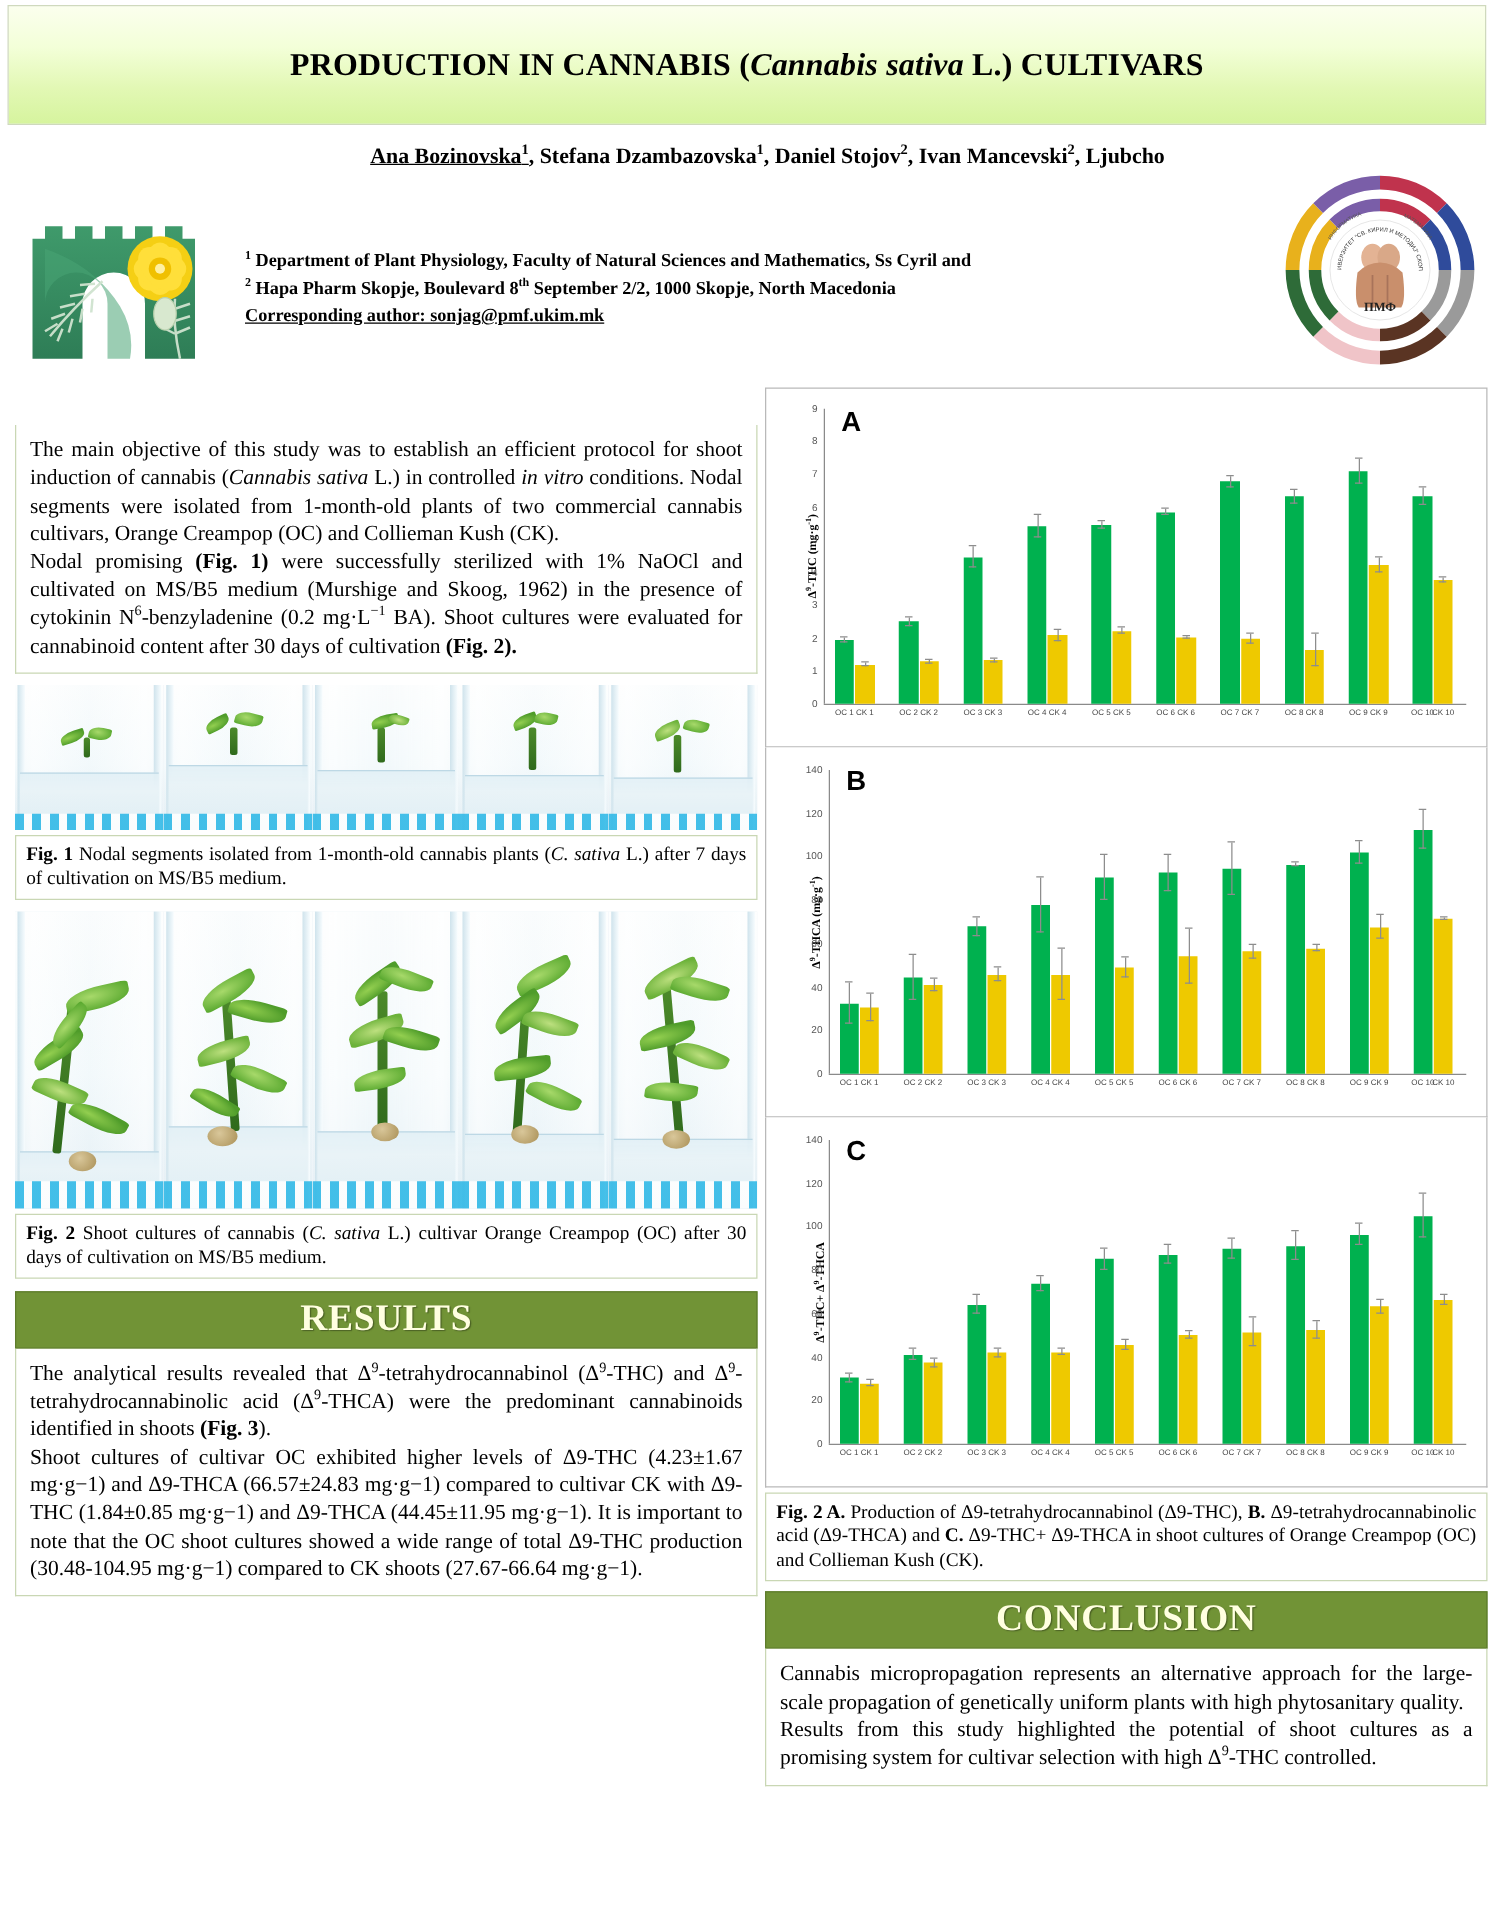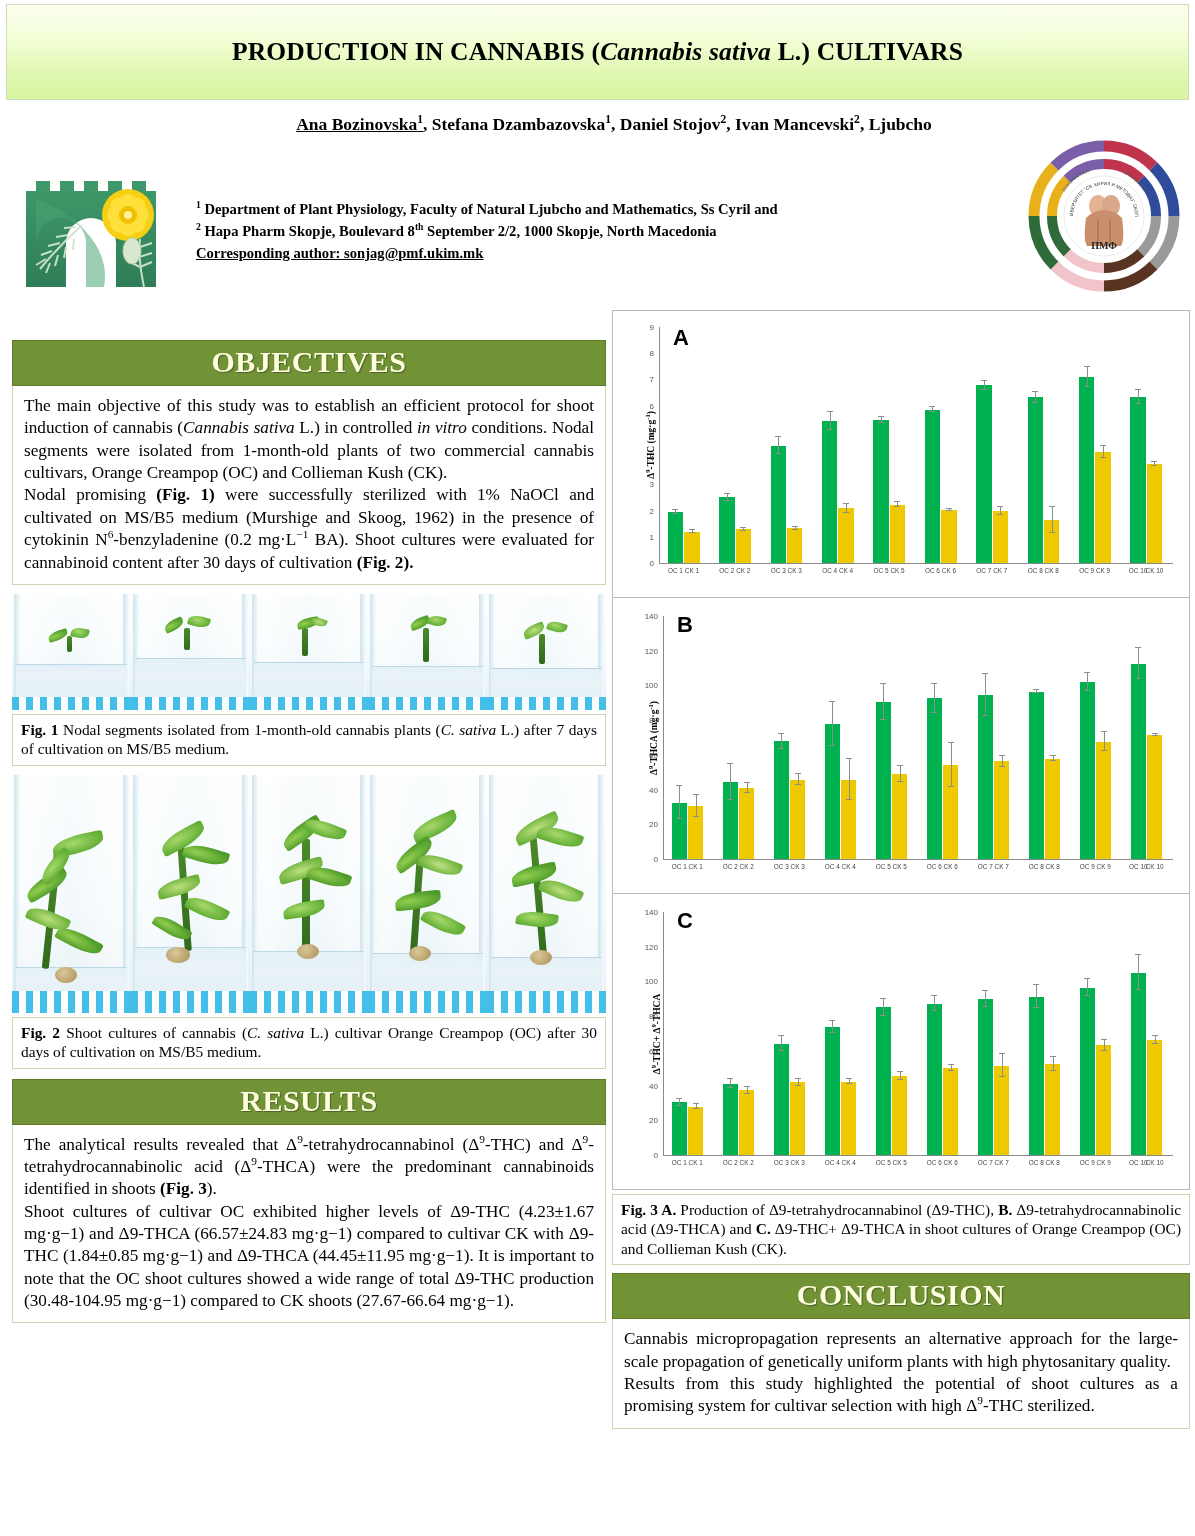--- a/index.html
+++ b/index.html
@@ -189,21 +189,21 @@
   </svg>
 </div>
 
 <div class="authors-block">
   <div class="authors-line">
     <span class="u">Ana Bozinovska<sup>1</sup></span><span>, Stefana Dzambazovska<sup>1</sup></span><span>, Daniel Stojov<sup>2</sup></span><span>, Ivan Mancevski<sup>2</sup></span><span>, Ljubcho</span>
   </div>
 </div>
 
 <div class="affil-block">
-  <div class="affil-line"><sup>1</sup><span> Department of Plant Physiology, Faculty of Natural Ljubcho and Mathematics, Ss Cyril and</span></div>
+  <div class="affil-line"><sup>1</sup><span> Department of Plant Physiology, Faculty of Natural Sciences and Mathematics, Ss Cyril and</span></div>
   <div class="affil-line"><sup>2</sup><span> Hapa Pharm Skopje, Boulevard 8</span><sup>th</sup><span> September 2/2, 1000 Skopje, North Macedonia</span></div>
   <div class="corr">Corresponding author: sonjag@pmf.ukim.mk</div>
 </div>
 
 <div class="logo-right">
   <svg viewBox="0 0 152 152" width="152" height="152" aria-hidden="true">
     <g transform="translate(76,76)">
 
       <g fill="none" stroke-width="11">
         <path d="M0,-70 A70,70 0 0 1 49.5,-49.5" stroke="#c0334d"></path>
@@ -246,21 +246,20 @@
         <text><textPath href="#arcOut1" startOffset="50%" text-anchor="middle">ИНФОРМАТИКА</textPath></text>
         <path id="arcOut2" d="M 6 -46 A 46 46 0 0 1 45 -12" fill="none"></path>
         <text><textPath href="#arcOut2" startOffset="50%" text-anchor="middle">МАТЕМАТИКА</textPath></text>
       </g>
     </g>
   </svg>
 </div>
 
 <div class="col-left">
 
-  <div class="sec-head">OBJECTIVES</div>
   <div class="sec-body">
     <p><span>The main objective of this study was to establish an efficient protocol for shoot induction of cannabis (</span><i>Cannabis sativa</i><span> L.) in controlled </span><i>in vitro</i><span> conditions. Nodal segments were isolated from 1-month-old plants of two commercial cannabis cultivars, Orange Creampop (OC) and Collieman Kush (CK).</span></p>
     <p><span>Nodal promising </span><b>(Fig. 1)</b><span> were successfully sterilized with 1% NaOCl and cultivated on MS/B5 medium (Murshige and Skoog, 1962) in the presence of cytokinin N</span><sup>6</sup><span>-benzyladenine (0.2 mg·L</span><sup>−1</sup><span> BA). Shoot cultures were evaluated for cannabinoid content after 30 days of cultivation </span><b>(Fig. 2).</b></p>
   </div>
 
   <div style="margin-top:9px;">
     <div class="photo-strip" style="height:116px;">
       <div class="photo-cell">
         <div class="tube"></div>
           <div class="tube-glass-l"></div>
@@ -751,23 +750,23 @@
         <div class="xlab" style="left: 513.67px; width: 23.3px; top: 265px;">OC 10</div>
         <div class="bar ck" style="left: 533.99px; width: 15.3px; height: 115.078px; bottom: 34px; background: rgb(238, 201, 0);"></div>
         <div class="err" style="left: 541.64px; bottom: 144.739px; height: 8.67857px;"></div>
         <div class="err-cap" style="left: 538.64px; width: 6px; bottom: 153.417px;"></div>
         <div class="err-cap" style="left: 538.64px; width: 6px; bottom: 144.739px;"></div>
         <div class="xlab" style="left: 529.99px; width: 23.3px; top: 265px;">CK 10</div>
       </div>
   </div>
 
   <div class="caption figcap-3">
-    <b>Fig. 3 A.</b><span> Production of Δ9-tetrahydrocannabinol (Δ9-THC), </span><b>B.</b><span> Δ9-tetrahydrocannabinolic acid (Δ9-THCA) and </span><b>C.</b><span> Δ9-THC+ Δ9-THCA in shoot cultures of Orange Creampop (OC) and Collieman Kush (CK).</span>
+    <b>Fig. 2 A.</b><span> Production of Δ9-tetrahydrocannabinol (Δ9-THC), </span><b>B.</b><span> Δ9-tetrahydrocannabinolic acid (Δ9-THCA) and </span><b>C.</b><span> Δ9-THC+ Δ9-THCA in shoot cultures of Orange Creampop (OC) and Collieman Kush (CK).</span>
   </div>
 
   <div class="conclusion-wrap">
     <div class="sec-head">CONCLUSION</div>
     <div class="sec-body">
       <p>Cannabis micropropagation represents an alternative approach for the large-scale propagation of genetically uniform plants with high phytosanitary quality.</p>
-      <p><span>Results from this study highlighted the potential of shoot cultures as a promising system for cultivar selection with high Δ</span><sup>9</sup><span>-THC sterilized.</span></p>
+      <p><span>Results from this study highlighted the potential of shoot cultures as a promising system for cultivar selection with high Δ</span><sup>9</sup><span>-THC controlled.</span></p>
     </div>
   </div>
 </div>
 
 </body></html>

